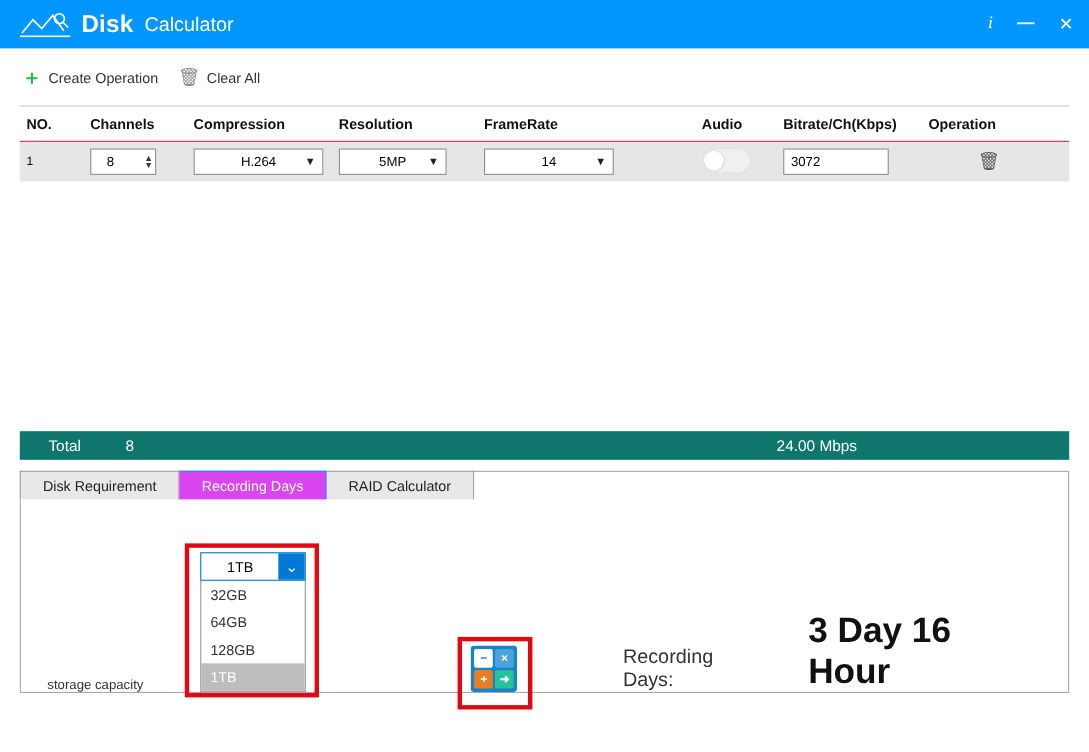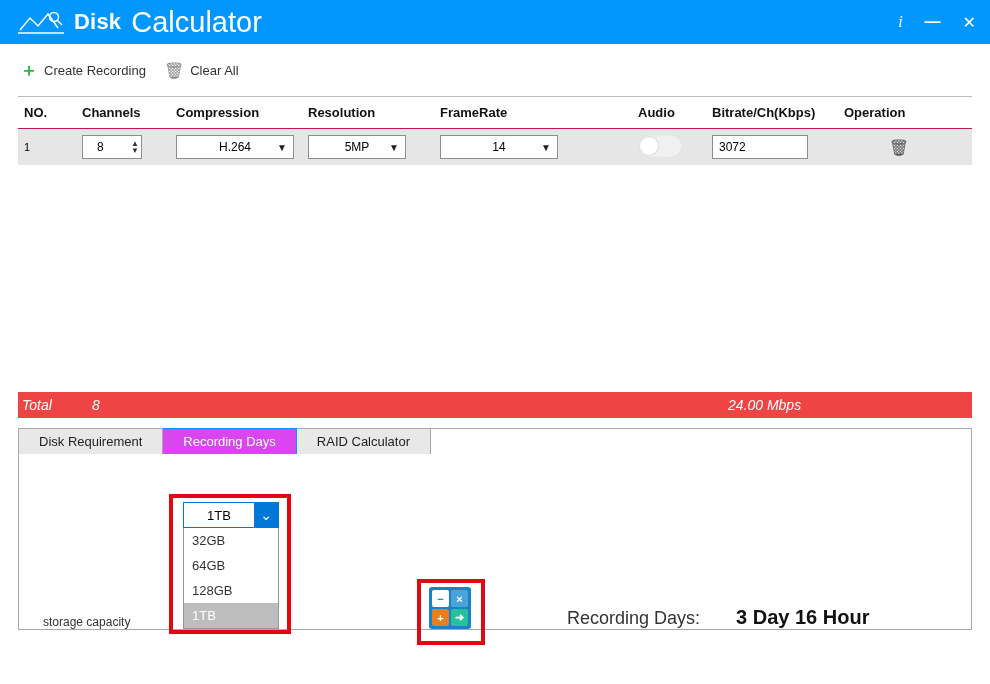--- a/index.html
+++ b/index.html
@@ -3,21 +3,21 @@
 <meta charset="utf-8">
 <style>
 * { box-sizing: border-box; margin: 0; padding: 0; font-family: "Segoe UI", Arial, sans-serif; }
 body { width: 990px; height: 684px; background: #fff; overflow: hidden; position: relative; }
 
 
 .titlebar { height: 44px; background: #0297fe; display: flex; align-items: center; padding: 0 14px 0 18px; color: #fff; }
 .titlebar .logo { display: flex; align-items: center; gap: 8px; }
 .titlebar .logo-icon { width: 46px; height: 24px; }
 .titlebar .title-bold { font-size: 22px; font-weight: 700; letter-spacing: .2px; margin-left: 2px; text-align: center;}
-.titlebar .title-light { font-size: 29px; font-weight: 300; margin-left: 2px; }
+.titlebar .title-light { font-size: 18px; font-weight: 300; margin-left: 2px; }
 .titlebar .window-controls { margin-left: auto; display: flex; gap: 22px; font-size: 16px; }
 .titlebar .window-controls span { cursor: pointer; }
 
 
 .toolbar { height: 52px; display: flex; align-items: center; padding: 0 20px; gap: 18px; }
 .tool-btn { display: flex; align-items: center; gap: 6px; font-size: 13px; color: #333; cursor: pointer; }
 .plus-icon { color: #2cb742; font-weight: bold; font-size: 18px; }
 .trash-icon { color: #888; font-size: 16px; }
 
 
@@ -39,21 +39,21 @@
 .spinner .spin-btns { display: flex; flex-direction: column; line-height: 7px; font-size: 8px; color: #333; }
 .dd { padding: 0 6px; justify-content: center; position: relative; }
 .dd .caret { position: absolute; right: 6px; font-size: 10px; color: #222; }
 .dd-118 { width: 118px; }
 .txtin { width: 96px; padding: 0 6px; }
 .toggle { width: 44px; height: 22px; background: #f0f0f0; border-radius: 11px; position: relative; display: inline-block; box-shadow: inset 0 0 1px rgba(0,0,0,.15); }
 .toggle .knob { position: absolute; left: 2px; top: 2px; width: 18px; height: 18px; background: #fff; border-radius: 50%; box-shadow: 0 0 2px rgba(0,0,0,.25); }
 .op-trash { color: #555; font-size: 16px; display: inline-block; width: 100%; text-align: center; cursor: pointer; }
 
 
-.total-bar { margin: 0 18px; height: 26px; background: #ef4444; color: #fff; display: flex; align-items: center; font-size: 14px; padding: 0 4px; font-style: italic; }
+.total-bar { margin: 0 18px; height: 26px; background: #0f766e; color: #fff; display: flex; align-items: center; font-size: 14px; padding: 0 26px; }
 .total-bar .t1 { width: 70px; }
 .total-bar .t2 { flex: 1; }
 .total-bar .t3 { width: 240px; }
 
 
 .tabs-area { margin: 10px 18px 0; border: 1px solid #a8a8a8; position: relative; height: 202px; }
 .tabs { display: flex; position: absolute; top: -1px; left: -1px; }
 .tab { height: 26px; padding: 0 20px; display: flex; align-items: center; font-size: 13px; background: #e8e8e8; border: 1px solid #a8a8a8; border-bottom: none; cursor: pointer; color: #222; }
 .tab.active { background: #d946ef; color: #fff; border-color: #0297fe; }
 .tab + .tab { border-left: none; }
@@ -73,21 +73,21 @@
 .calc-wrap { margin-left: 150px; margin-top: 0; position: relative; }
 .red-box2 { position: absolute; top: -8px; left: -12px; width: 68px; height: 66px; border: 4px solid #e30613; pointer-events: none; }
 .calc-block { width: 42px; height: 42px; background: #1a82c7; border-radius: 3px; display: grid; grid-template: 1fr 1fr / 1fr 1fr; gap: 2px; padding: 3px; }
 .cb-cell { border-radius: 2px; display: flex; align-items: center; justify-content: center; font-size: 11px; font-weight: bold; }
 .cb-a { background: #fff; color: #1a82c7; }
 .cb-b { background: #4aa3db; color: #fff; }
 .cb-c { background: #e67e22; color: #fff; }
 .cb-d { background: #27c29c; color: #fff; }
 
 .result-label { font-size: 18px; color: #333; margin-left: 96px; margin-top: 16px; }
-.result-val { font-size: 20px; font-weight: 800; color: #111; margin-left: 36px; margin-top: 4px; }
+.result-val { font-size: 32px; font-weight: 800; color: #111; margin-left: 36px; margin-top: 4px; }
 </style>
 </head>
 <body>
 
 <div class="titlebar">
   <div class="logo">
     <svg class="logo-icon" viewBox="0 0 46 24">
       <polyline points="2,20 12,8 20,16 30,4 40,18" stroke="#fff" stroke-width="1.5" fill="none"></polyline>
       <circle cx="36" cy="7" r="4.5" stroke="#fff" stroke-width="1.5" fill="none"></circle>
       <line x1="39" y1="10" x2="44" y2="15" stroke="#fff" stroke-width="1.5"></line>
@@ -99,21 +99,21 @@
   <div class="window-controls">
     <span style="font-style:italic;font-family:serif">i</span>
     <span style="font-weight:bold">—</span>
     <span>✕</span>
   </div>
 </div>
 
 <div class="toolbar">
   <div class="tool-btn">
     <span class="plus-icon">＋</span>
-    <span>Create Recording</span>
+    <span>Create Operation</span>
   </div>
   <div class="tool-btn">
     <span class="trash-icon">🗑</span>
     <span>Clear All</span>
   </div>
 </div>
 
 <div class="table-wrap">
   <div class="table-head">
     <div class="col-no">NO.</div>

